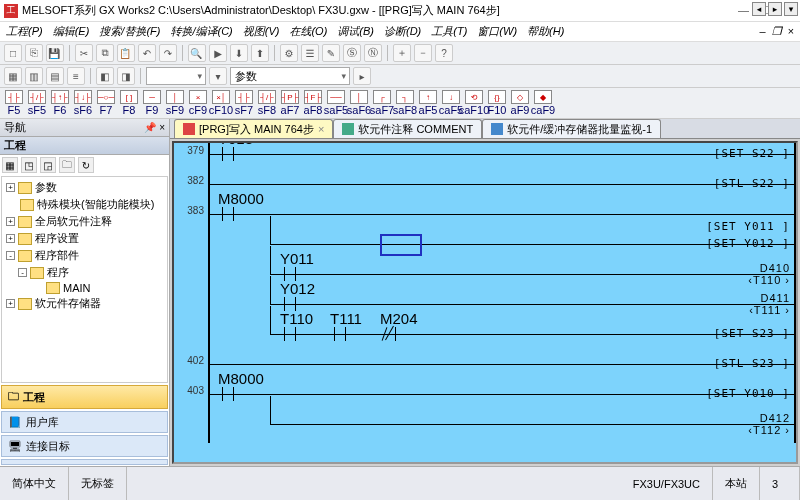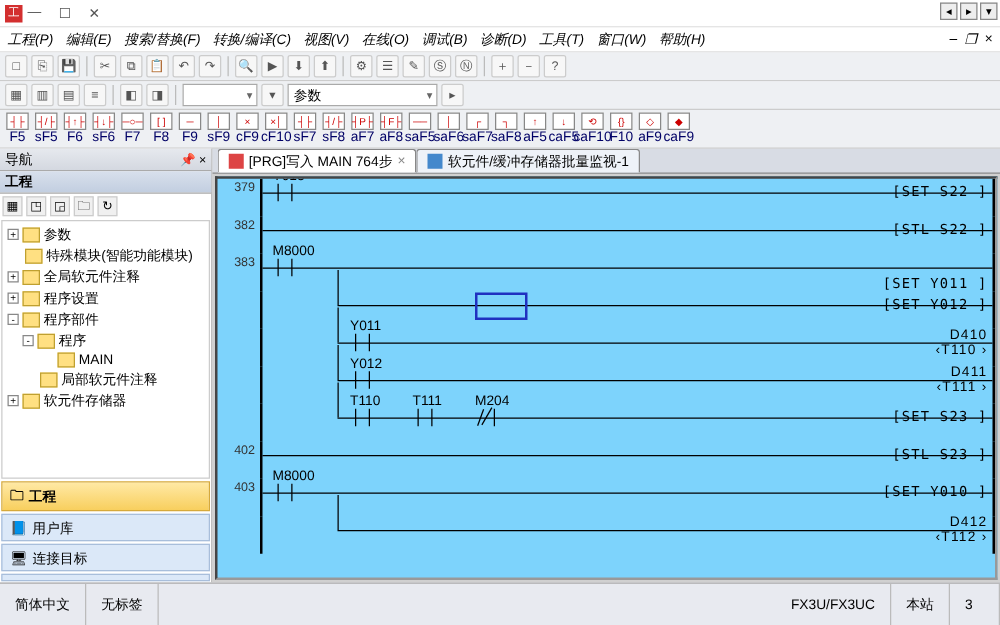--- a/index.html
+++ b/index.html
@@ -28,50 +28,51 @@
 .treearea { flex:1; overflow:auto; padding:2px 2px; border:1px solid #ccc; margin:1px; background:#fff;}
 .tree-toolbar { padding:2px; display:flex; gap:3px;}
 .tree-toolbar span{ width:16px; height:16px; border:1px solid #ccc; display:inline-flex; align-items:center; justify-content:center; background:#f0f0f0; font-size:10px;}
 .tree-node { display:flex; align-items:center; gap:3px; padding:1px 0 1px 2px; white-space:nowrap; }
 .tree-node .exp { width:9px; height:9px; border:1px solid #888; font-size:8px; line-height:7px; text-align:center; }
 .tree-node .ic { width:14px; height:12px; background:#ffe082; border:1px solid #bfa030; }
 .indent1{padding-left:14px;} .indent2{padding-left:28px;}
 .editor { flex:1; display:flex; flex-direction:column; background:#d0d0d0; min-width:0; }
 .tabs { height:20px; background:#d8dce4; display:flex; align-items:flex-end; padding-left:4px; gap:0; border-bottom:1px solid #888;}
 .tab { height:19px; padding:0 8px; background:#eef2f8; border:1px solid #888; border-bottom:none; border-radius:3px 3px 0 0; display:flex; align-items:center; gap:4px; font-size:10px;}
-.tab.active { background:#ffffff; }
+.tab.active { background:#fef9c3; }
 .tab .ic{ width:12px;height:12px; background:#d44; }
 .tab .x{ color:#888; }
 .ladder { flex:1; background:#7dd3fc; border:2px inset #999; margin:2px; overflow:auto; position:relative;}
 .rung { display:flex; align-items:stretch; min-height:30px; border-bottom:0; }
 .stepcol { width:34px; text-align:right; padding-right:4px; font-size:10px; color:#333; padding-top:2px;}
 .rail { width:2px; background:#000; }
 .net { flex:1; position:relative; border-top:1px solid transparent;}
 .hwire { position:absolute; height:1px; background:#000; }
 .vwire { position:absolute; width:1px; background:#000; }
 .contact { position:absolute; width:20px; height:14px; }
 .contact::before,.contact::after { content:""; position:absolute; top:0; bottom:0; width:1px; background:#000;}
 .contact::before{left:4px;} .contact::after{right:4px;}
 .nc::before{transform:rotate(20deg);} 
-.clabel { position:absolute; font-size:11px; color:#000; transform:translateY(-100%);}
+.clabel { position:absolute; font-size:15px; color:#000; transform:translateY(-100%);}
 .coil { position:absolute; right:4px; font-size:10px; letter-spacing:1px;}
 .coil .br { font-family:monospace;}
 .cursorbox{ position:absolute; border:2px solid #2030c0; width:42px; height:22px; }
 .nav-arrows{ position:absolute; right:2px; top:2px; display:flex; gap:2px;}
 .nav-arrows span{ width:14px;height:14px;border:1px solid #888;background:#eee;font-size:9px;display:flex;align-items:center;justify-content:center;}
 .statusbar { height:34px; background:#e8eaf0; border-top:1px solid #aaa; display:flex; font-size:10px; }
 .statusbar .cell { padding:0 12px; border-right:1px solid #bbb; height:100%; display:flex; align-items:center;}
 .statusbar .spacer{flex:1;}
 .rrail{width:2px;background:#000;}
 </style>
 </head>
 <body>
 
 <div class="titlebar">
   <span class="app-icon">工</span>
+  <span class="title">MELSOFT系列 GX Works2 C:\Users\Administrator\Desktop\      FX3U.gxw - [[PRG]写入 MAIN 764步]</span>
   <div class="win-btns">
     <span>—</span>
     <span>☐</span>
     <span>✕</span>
   </div>
 </div>
 
 <div class="menubar">
   <span>工程(P)</span>
   <span>编辑(E)</span>
@@ -277,25 +278,20 @@
         <div class="tree-node indent1">
           <span class="exp">-</span>
           <span class="ic"></span>
           <span>程序</span>
         </div>
         <div class="tree-node indent2">
           <span style="width:11px"></span>
           <span class="ic"></span>
           <span>MAIN</span>
         </div>
-        <div class="tree-node indent1">
-          <span style="width:11px"></span>
-          <span class="ic"></span>
-          <span>局部软元件注释</span>
-        </div>
         <div class="tree-node indent0">
           <span class="exp">+</span>
           <span class="ic"></span>
           <span>软元件存储器</span>
         </div>
       </div>
     <div class="navsec">
       <span>🗀</span>
       <span>工程</span>
     </div>
@@ -309,20 +305,24 @@
     </div>
     <div style="height:6px;background:#dbe8f8;margin:1px;border:1px solid #a8bedb"></div>
   </div>
 
   <div class="editor">
     <div class="tabs">
       <div class="tab active">
         <span class="ic"></span>
         <span>[PRG]写入 MAIN 764步</span>
         <span class="x">×</span>
+      </div>
+      <div class="tab">
+        <span class="ic" style="background:#4a8"></span>
+        <span>软元件注释 COMMENT</span>
       </div>
       <div class="tab">
         <span class="ic" style="background:#48c"></span>
         <span>软元件/缓冲存储器批量监视-1</span>
       </div>
       <div class="nav-arrows">
         <span>◂</span>
         <span>▸</span>
         <span>▾</span>
       </div>

